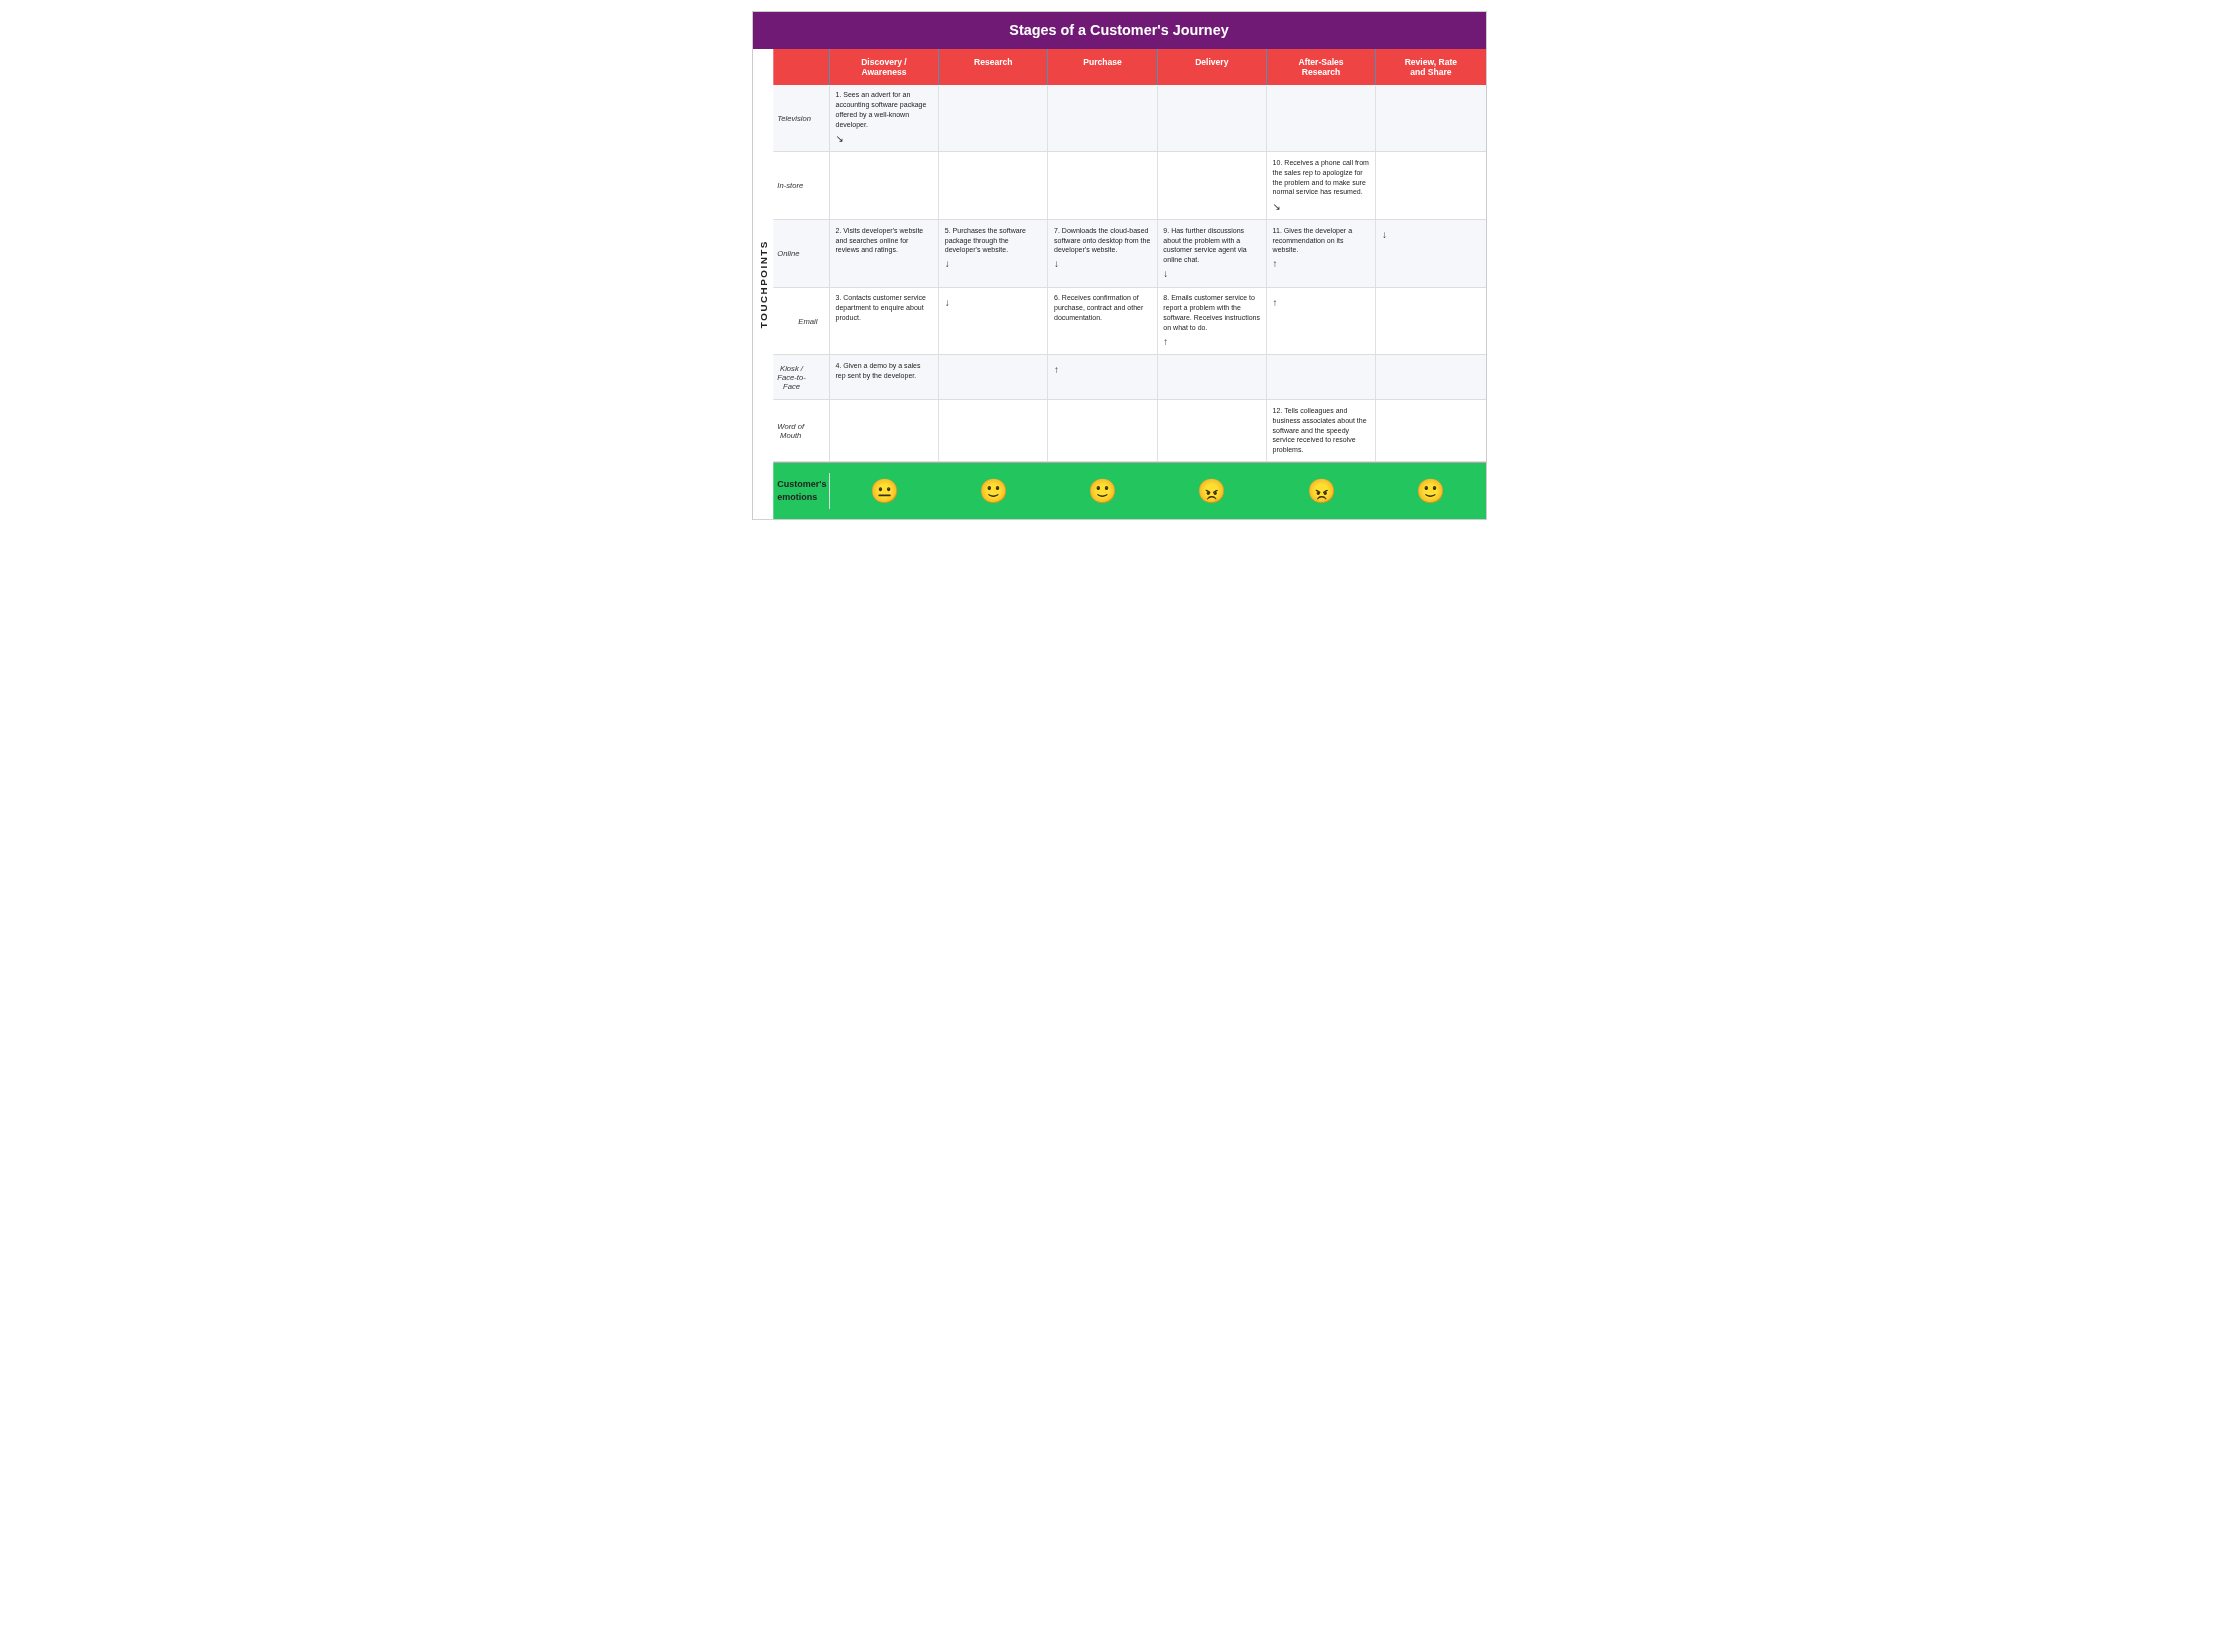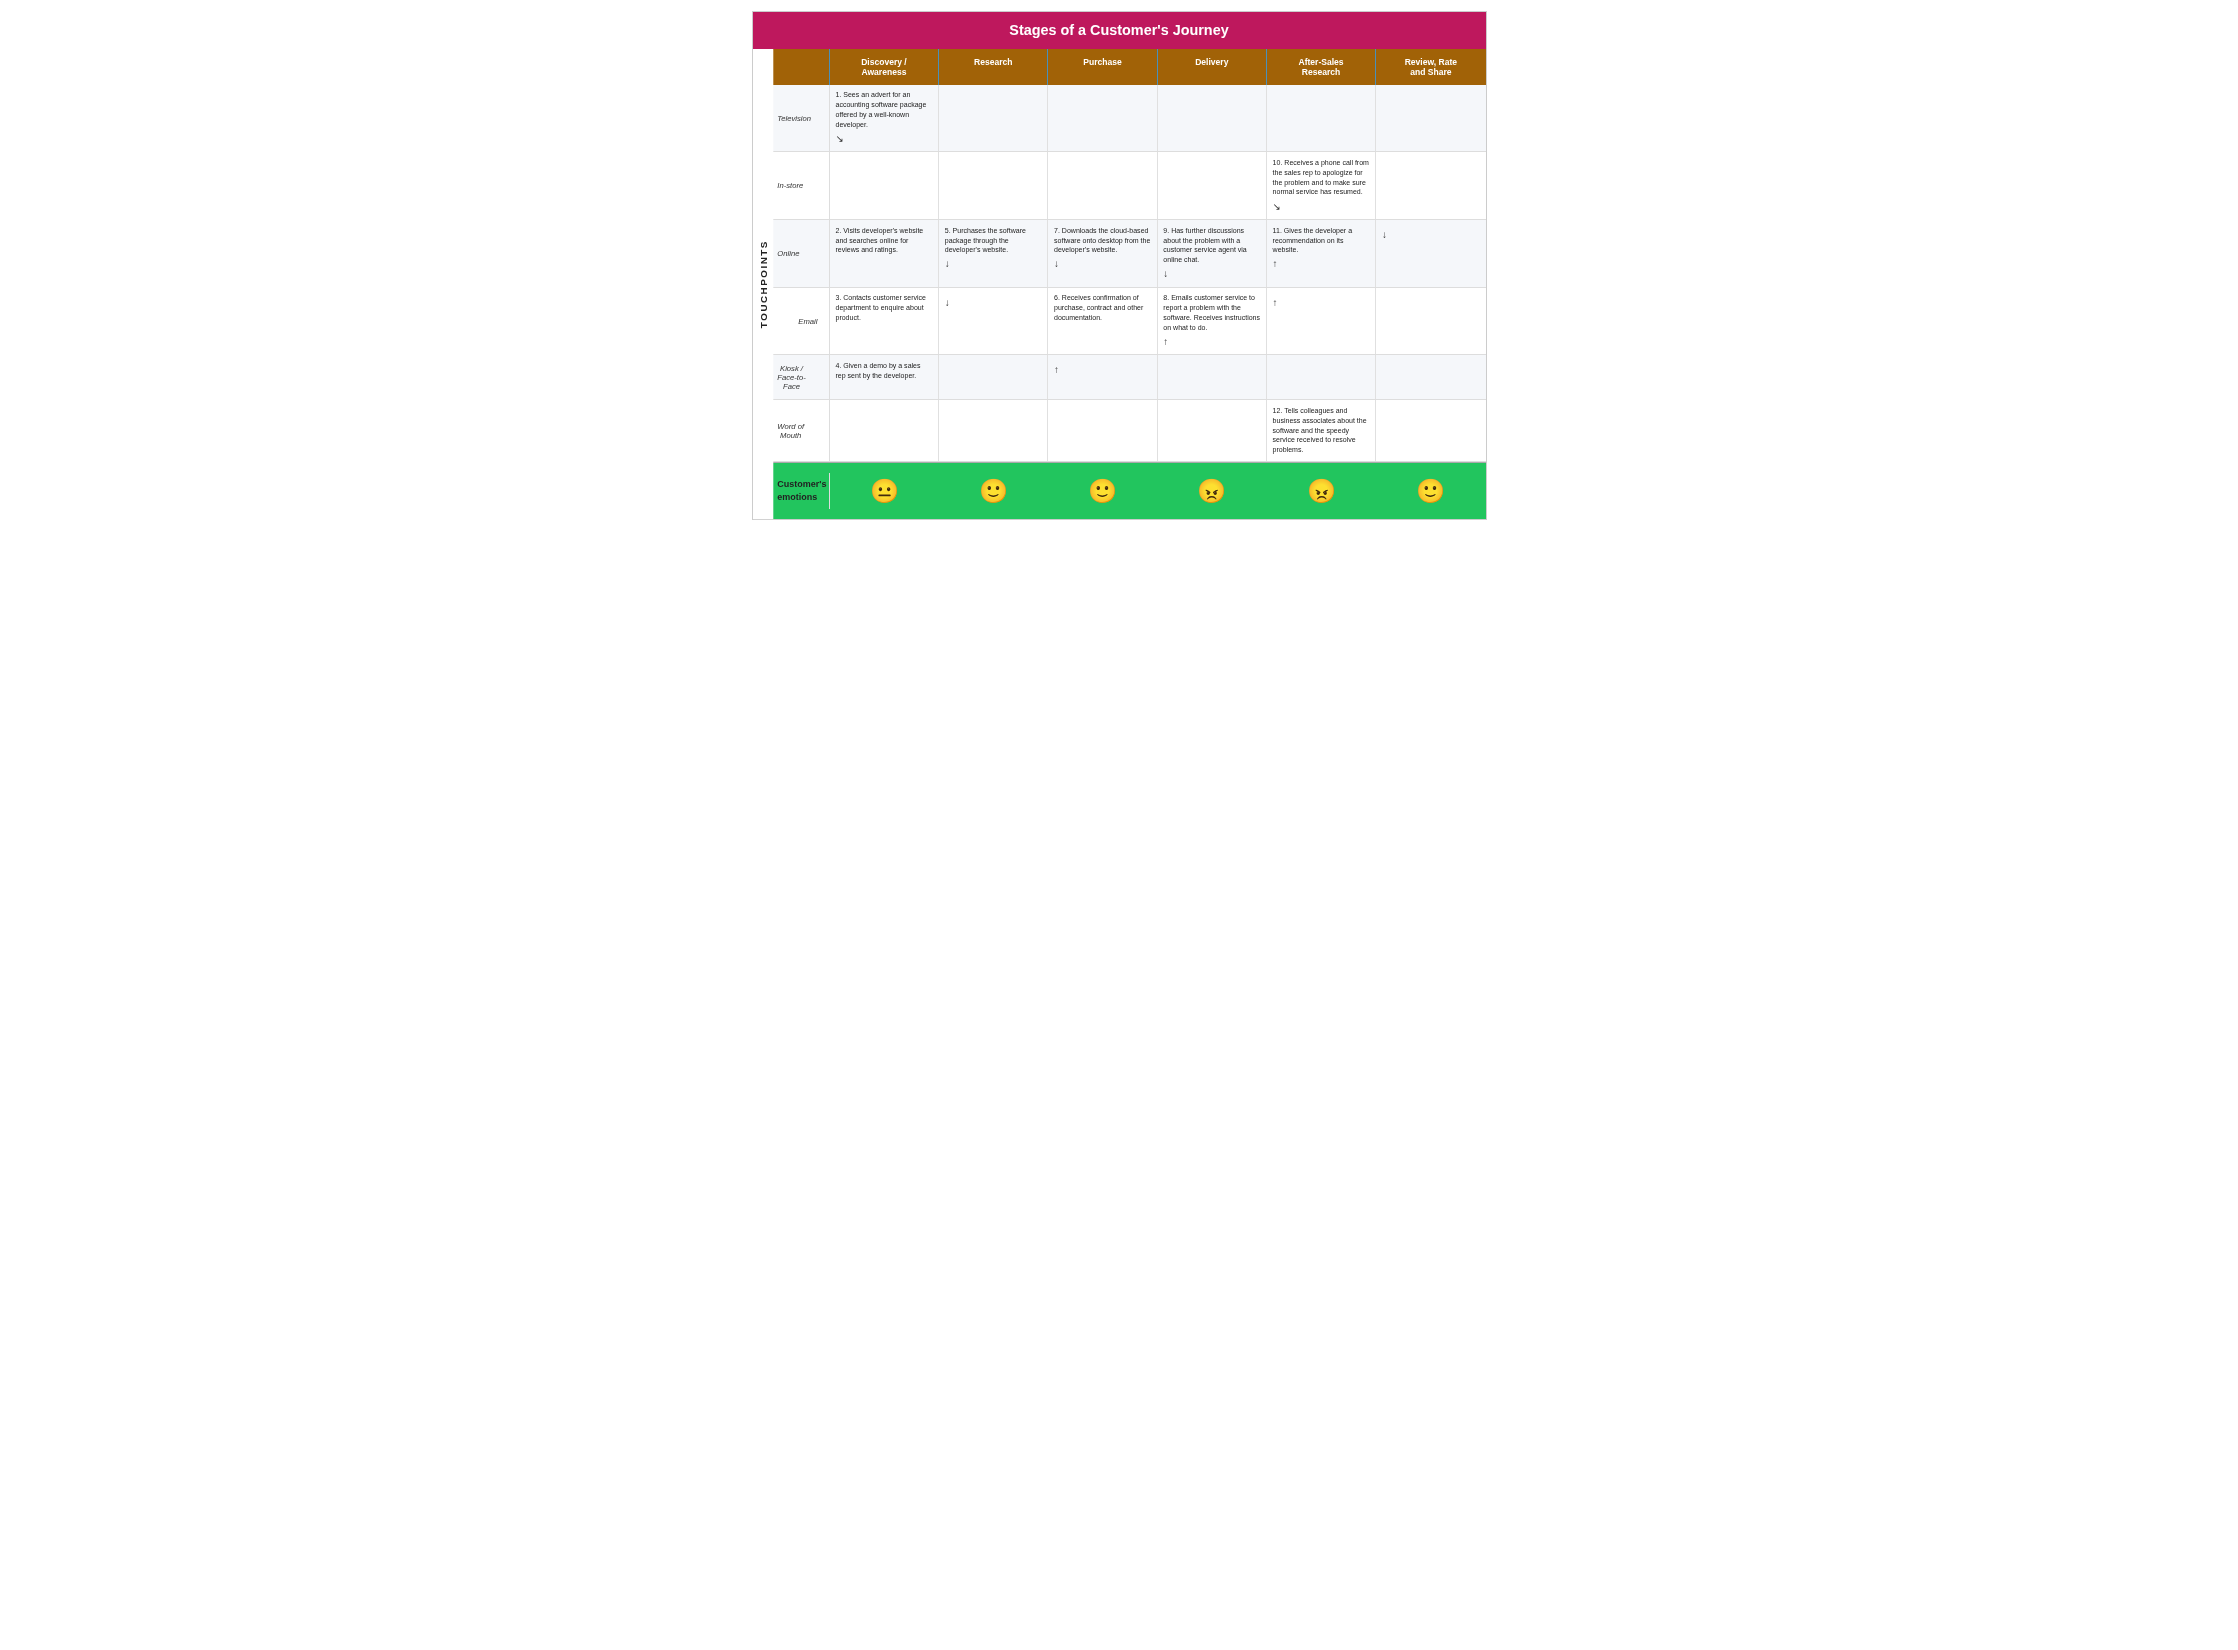--- a/index.html
+++ b/index.html
@@ -8,21 +8,21 @@
       background: #fff;
       padding: 11.3px;
     }
     .chart-container {
       border: 0.6px solid #ccc;
       width: 100%;
       max-width: 735px;
       margin: 0 auto;
     }
     .chart-title {
-      background: #be185d;
+      background: #701a75;
       color: #fff;
       text-align: center;
       font-size: 1.6em;
       font-weight: bold;
       padding: 10.2px 5.7px;
     }
     .main-body {
       display: flex;
       flex-direction: row;
     }
@@ -43,21 +43,21 @@
     }
     .grid-area {
       flex: 1;
       display: flex;
       flex-direction: column;
     }
     
     .header-row {
       display: grid;
       grid-template-columns: 57px 1fr 1fr 1fr 1fr 1fr 1fr;
-      background: #a16207;
+      background: #ef4444;
     }
     .header-cell {
       color: #fff;
       font-weight: bold;
       font-size: 0.95em;
       text-align: center;
       padding: 8px 4.5px;
       border-right: 0.6px solid #4a90b8;
     }
     .header-cell:first-child {

